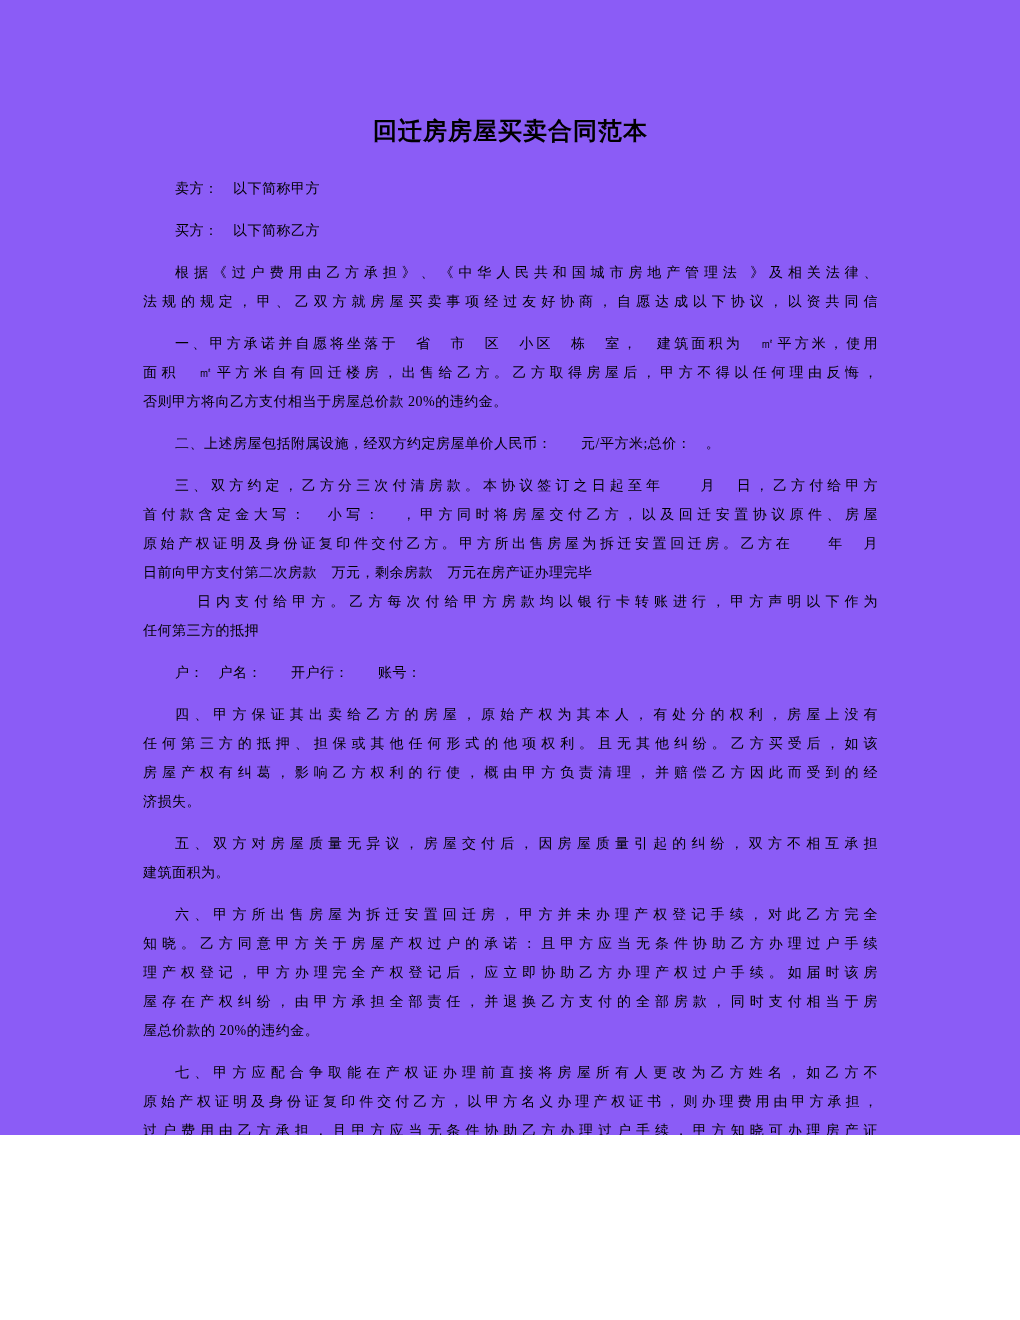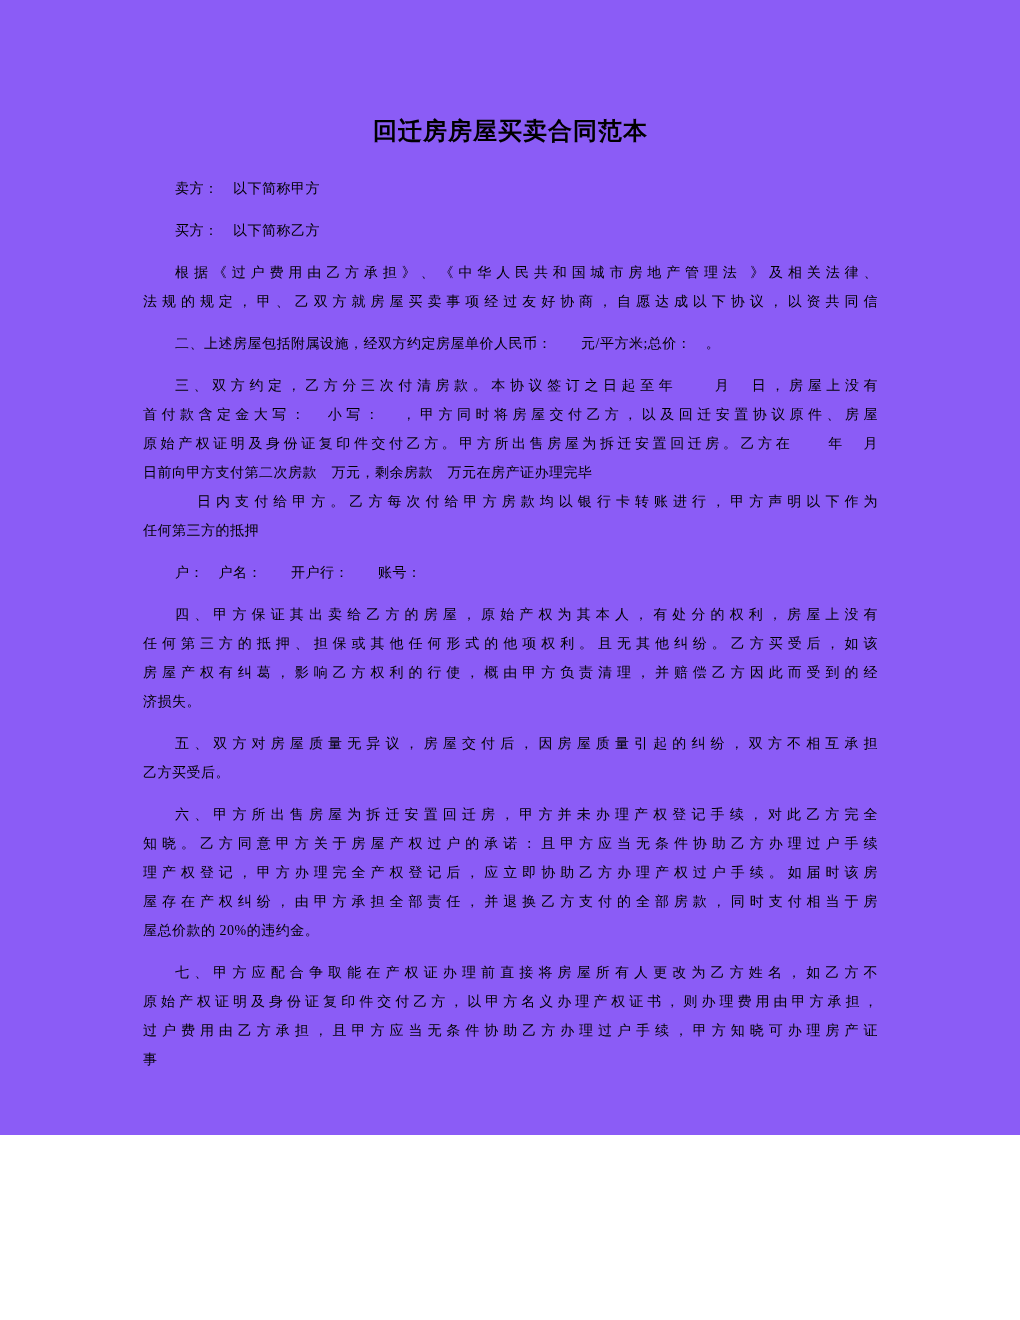--- a/index.html
+++ b/index.html
@@ -63,42 +63,47 @@
           <div class="line first">卖方：　以下简称甲方</div>
         </div>
         <div class="para">
           <div class="line first">买方：　以下简称乙方</div>
         </div>
         <div class="para">
           <div class="line first j">根据《过户费用由乙方承担》、《中华人民共和国城市房地产管理法 》及相关法律、</div>
           <div class="line j">法规的规定，甲、乙双方就房屋买卖事项经过友好协商，自愿达成以下协议，以资共同信</div>
         </div>
         <div class="para">
+          <div class="line first j">一、甲方承诺并自愿将坐落于　省　市　区　小区　栋　室，　建筑面积为　㎡平方米，使用</div>
+          <div class="line j">面积　㎡平方米自有回迁楼房，出售给乙方。乙方取得房屋后，甲方不得以任何理由反悔，</div>
+          <div class="line">否则甲方将向乙方支付相当于房屋总价款 20%的违约金。</div>
+        </div>
+        <div class="para">
           <div class="line first">二、上述房屋包括附属设施，经双方约定房屋单价人民币：　　元/平方米;总价：　。</div>
         </div>
         <div class="para">
-          <div class="line first j">三、双方约定，乙方分三次付清房款。本协议签订之日起至年　　月　日，房屋上没有</div>
+          <div class="line first j">三、双方约定，乙方分三次付清房款。本协议签订之日起至年　　月　日，乙方付给甲方</div>
           <div class="line j">首付款含定金大写：　小写：　，甲方同时将房屋交付乙方，以及回迁安置协议原件、房屋</div>
           <div class="line j">原始产权证明及身份证复印件交付乙方。甲方所出售房屋为拆迁安置回迁房。乙方在　　年　月</div>
           <div class="line">日前向甲方支付第二次房款　万元，剩余房款　万元在房产证办理完毕</div>
           <div class="line deep j">日内支付给甲方。乙方每次付给甲方房款均以银行卡转账进行，甲方声明以下作为</div>
           <div class="line">任何第三方的抵押</div>
         </div>
         <div class="para">
           <div class="line first">户：　户名：　　开户行：　　账号：</div>
         </div>
         <div class="para">
           <div class="line first j">四、甲方保证其出卖给乙方的房屋，原始产权为其本人，有处分的权利，房屋上没有</div>
           <div class="line j">任何第三方的抵押、担保或其他任何形式的他项权利。且无其他纠纷。乙方买受后，如该</div>
           <div class="line j">房屋产权有纠葛，影响乙方权利的行使，概由甲方负责清理，并赔偿乙方因此而受到的经</div>
           <div class="line">济损失。</div>
         </div>
         <div class="para">
           <div class="line first j">五、双方对房屋质量无异议，房屋交付后，因房屋质量引起的纠纷，双方不相互承担</div>
-          <div class="line">乙方买受后。</div>
+          <div class="line">建筑面积为。</div>
         </div>
         <div class="para">
           <div class="line first j">六、甲方所出售房屋为拆迁安置回迁房，甲方并未办理产权登记手续，对此乙方完全</div>
           <div class="line j">知晓。乙方同意甲方关于房屋产权过户的承诺：且甲方应当无条件协助乙方办理过户手续</div>
           <div class="line j">理产权登记，甲方办理完全产权登记后，应立即协助乙方办理产权过户手续。如届时该房</div>
           <div class="line j">屋存在产权纠纷，由甲方承担全部责任，并退换乙方支付的全部房款，同时支付相当于房</div>
           <div class="line">屋总价款的 20%的违约金。</div>
         </div>
         <div class="para">
           <div class="line first j">七、甲方应配合争取能在产权证办理前直接将房屋所有人更改为乙方姓名，如乙方不</div>

